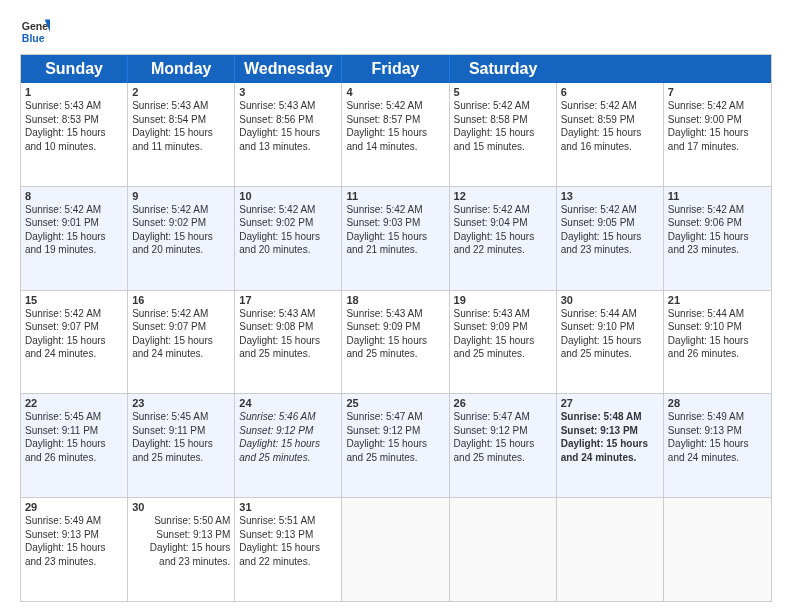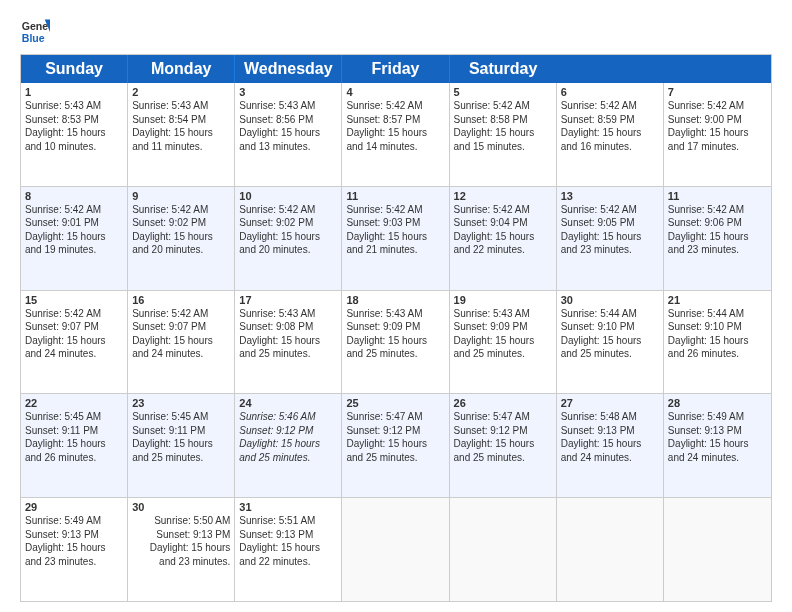--- a/index.html
+++ b/index.html
@@ -315,21 +315,21 @@
           </div>
           <div class="cal-cell alt-row">
             <span class="day-num">26</span>
             <div class="cell-text" style="white-space: pre-line;">Sunrise: 5:47 AM
 Sunset: 9:12 PM
 Daylight: 15 hours
 and 25 minutes.</div>
           </div>
           <div class="cal-cell alt-row">
             <span class="day-num">27</span>
-            <div class="cell-text" style="white-space: pre-line;">Sunrise: 5:48 AM
+            <div class="cell-text" style="white-space: pre-line; font-weight: bold;">Sunrise: 5:48 AM
 Sunset: 9:13 PM
 Daylight: 15 hours
 and 24 minutes.</div>
           </div>
           <div class="cal-cell alt-row">
             <span class="day-num">28</span>
             <div class="cell-text" style="white-space: pre-line;">Sunrise: 5:49 AM
 Sunset: 9:13 PM
 Daylight: 15 hours
 and 24 minutes.</div>

